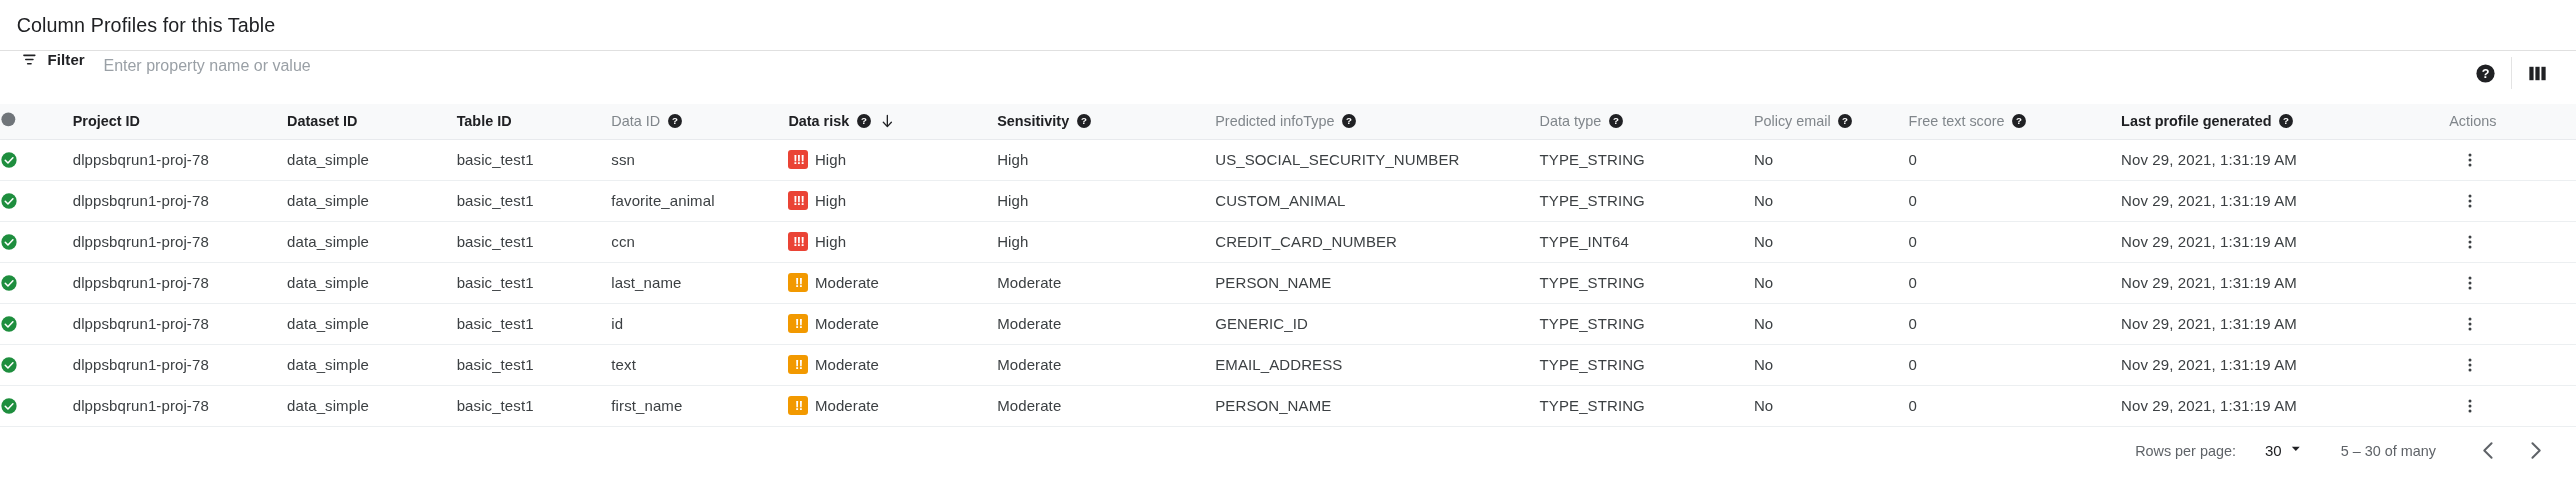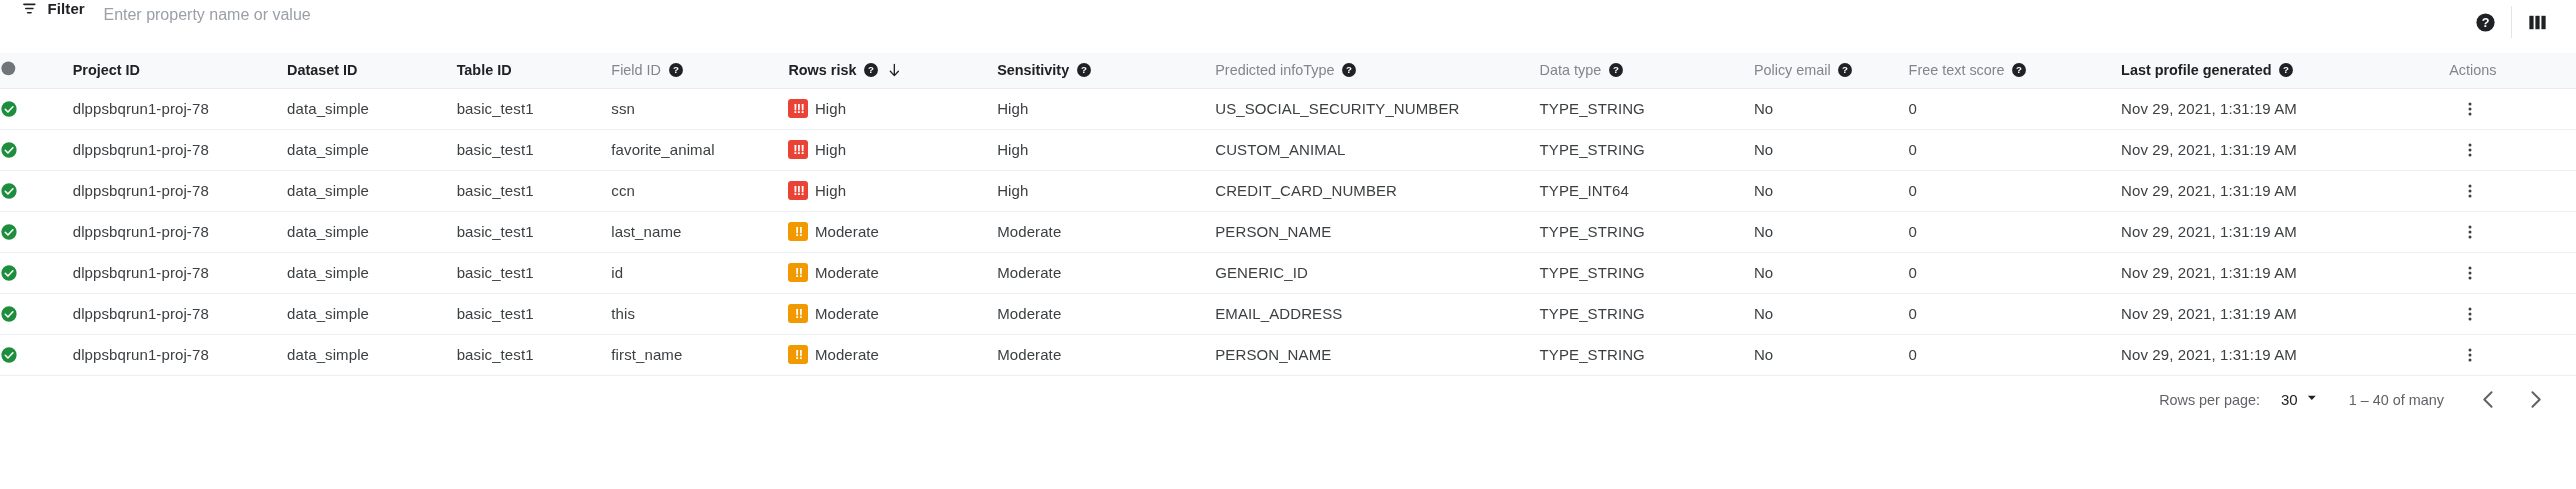--- a/index.html
+++ b/index.html
@@ -178,21 +178,21 @@
   }
   .kebab-dots { display:block; }
 
   
   .paginator {
     height: 48px;
     display: flex;
     align-items: center;
     justify-content: flex-end;
     padding-right: 23px;
-    gap: 0px;
+    gap: 8px;
     background: #fff;
   }
   .rpp-label {
     font-size: 14.4px;
     color: #5f6368;
     margin-right: 21px;
   }
   .rpp-select {
     display: flex;
     align-items: flex-start;
@@ -220,20 +220,23 @@
     display: flex; align-items: center; justify-content: center;
     cursor: pointer;
     border-radius: 50%;
   }
 </style>
 </head>
 <body>
 
 <div class="page">
 
+  <div class="title-bar">
+    <div class="title-text">Column Profiles for this Table</div>
+  </div>
 
   <div class="filter-bar">
     <div class="filter-chip">
       <span class="filter-icon-wrap">
         <svg class="filter-icon" viewBox="0 0 24 24" width="16.7" height="15" aria-hidden="true">
           <rect x="2" y="4" width="20" height="2.6" rx="1.3" fill="#202124"></rect>
           <rect x="5" y="10.7" width="14" height="2.6" rx="1.3" fill="#202124"></rect>
           <rect x="8" y="17.4" width="8" height="2.6" rx="1.3" fill="#202124"></rect>
         </svg>
       </span>
@@ -285,33 +288,33 @@
         </th>
 
         <th class="col-table strong">
           <div class="th-inner">
             <span class="th-label">Table ID</span>
           </div>
         </th>
 
         <th class="col-field">
           <div class="th-inner">
-            <span class="th-label">Field ID</span>
+            <span class="th-label">Data ID</span>
             <span>
               <svg class="help-icon" viewBox="0 0 24 24" width="16" height="16" aria-hidden="true" style="font-size:19px">
                 <circle cx="12" cy="12" r="10.4" fill="#202124"></circle>
                 <text x="12" y="17.2" text-anchor="middle" font-family="Liberation Sans, sans-serif" font-size="14.5" font-weight="700" fill="#ffffff">?</text>
               </svg>
             </span>
           </div>
         </th>
 
         <th class="col-risk strong">
           <div class="th-inner">
-            <span class="th-label">Rows risk</span>
+            <span class="th-label">Data risk</span>
             <span>
               <svg class="help-icon" viewBox="0 0 24 24" width="16" height="16" aria-hidden="true" style="font-size:19px">
                 <circle cx="12" cy="12" r="10.4" fill="#202124"></circle>
                 <text x="12" y="17.2" text-anchor="middle" font-family="Liberation Sans, sans-serif" font-size="14.5" font-weight="700" fill="#ffffff">?</text>
               </svg>
             </span>
             <span>
               <svg class="sort-arrow" viewBox="0 0 24 24" width="16.7" height="16.7" aria-hidden="true">
                 <path d="M12 3.5 L12 19 M12 19.6 L6.2 13.4 M12 19.6 L17.8 13.4" stroke="#202124" stroke-width="1.9" fill="none" stroke-linecap="round"></path>
               </svg>
@@ -565,21 +568,21 @@
           </td>
         </tr>
         <tr>
           <td class="cell-status"><span><svg class="check-circle" viewBox="0 0 24 24" width="18" height="18" aria-hidden="true">
                 <circle cx="12" cy="12" r="10.2" fill="#1e8e3e"></circle>
                 <path d="M7 12.4 L10.6 16 L17.2 9.1" stroke="#ffffff" stroke-width="2.1" fill="none" stroke-linecap="round" stroke-linejoin="round"></path>
               </svg></span></td>
           <td>dlppsbqrun1-proj-78</td>
           <td>data_simple</td>
           <td>basic_test1</td>
-          <td>this</td>
+          <td>text</td>
           <td>
             <span class="risk-cell">
               <span class="risk-badge moderate">!!</span>
               <span>Moderate</span>
             </span>
           </td>
           <td>Moderate</td>
           <td>EMAIL_ADDRESS</td>
           <td>TYPE_STRING</td>
           <td>No</td>
@@ -636,21 +639,21 @@
   <div class="paginator">
     <span class="rpp-label">Rows per page:</span>
     <div class="rpp-select">
       <span class="rpp-value">30</span>
       <span>
         <svg viewBox="0 0 24 24" width="13.6" height="13.6" aria-hidden="true">
           <path d="M5 8.5 L12 16 L19 8.5 Z" fill="#202124"></path>
         </svg>
       </span>
     </div>
-    <span class="range-label">1 – 40 of many</span>
+    <span class="range-label">5 – 30 of many</span>
     <div class="page-nav">
       <div class="nav-btn">
         <svg viewBox="0 0 24 24" width="23" height="23" aria-hidden="true">
           <path d="M15.2 4.4 L7.6 12 L15.2 19.6" stroke="#5f6368" stroke-width="2.1" fill="none" stroke-linecap="round" stroke-linejoin="round"></path>
         </svg>
       </div>
       <div class="nav-btn">
         <svg viewBox="0 0 24 24" width="23" height="23" aria-hidden="true">
           <path d="M8.8 4.4 L16.4 12 L8.8 19.6" stroke="#5f6368" stroke-width="2.1" fill="none" stroke-linecap="round" stroke-linejoin="round"></path>
         </svg>

